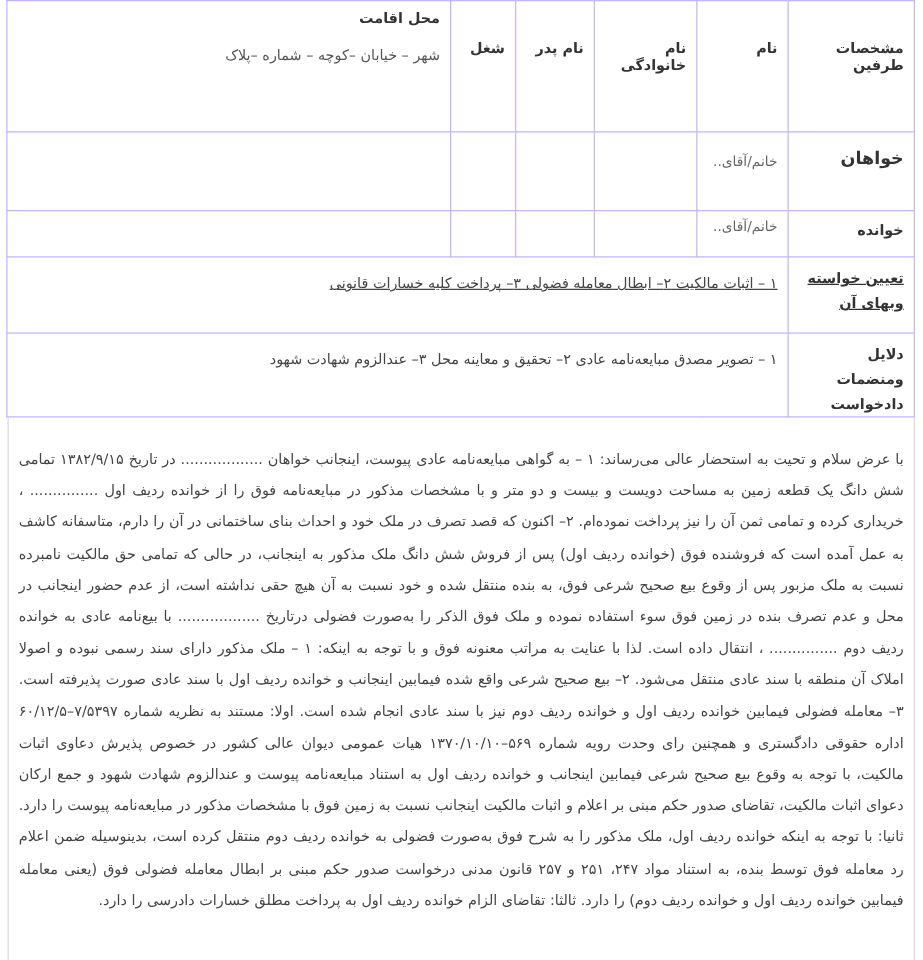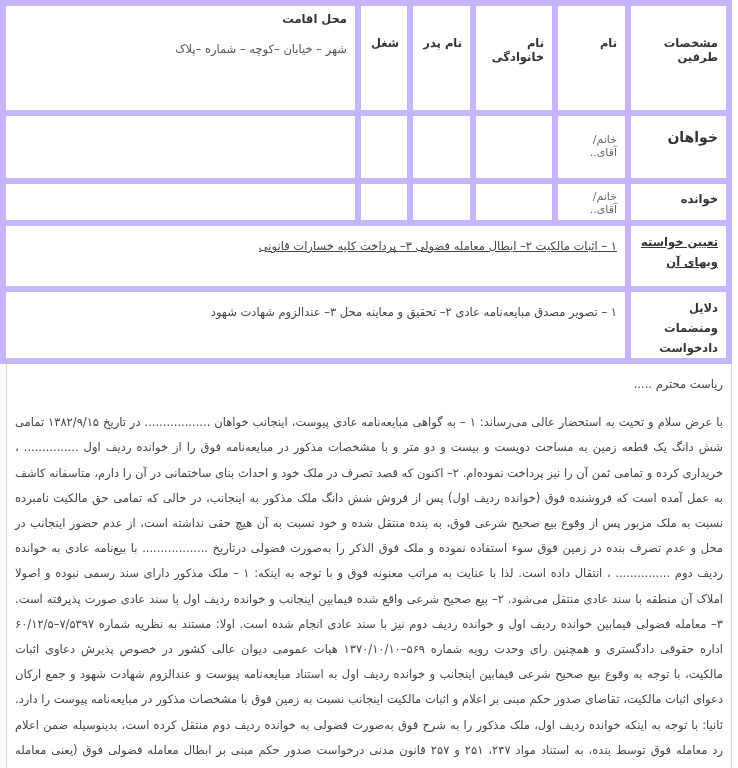--- a/index.html
+++ b/index.html
@@ -7,21 +7,21 @@
     width: 738px; height: 768px; overflow: hidden; position: relative;
     font-family: "DejaVu Sans", sans-serif; color: #444444;
     direction: rtl;
   }
   .wrap { position: absolute; left: 6px; top: 0; width: 726px; }
   table.parties {
     border-collapse: collapse; width: 726px; table-layout: fixed;
     font-size: 11.5px;
   }
   table.parties td {
-    border: 6px solid #c4b5fd; vertical-align: top; padding: 0 8px;
+    border: 1px solid #c4b5fd; vertical-align: top; padding: 0 8px;
     text-align: right;
   }
   .hdr-row td { height: 74px; }
   .hdr-label { font-weight: bold; color: #333; padding-top: 30px !important; margin-left: 32px; }
   .hdr-col { font-weight: bold; color: #333; padding-top: 30px !important; margin-left: 33px; }
   .residence-title { font-weight: bold; color: #333; margin-top: 6px; }
   .residence-sub { margin-top: 16px; color: #555; white-space: nowrap; }
   .row-label { font-weight: bold; color: #333; }
   .r-plaintiff td { height: 45px; }
   .r-plaintiff .row-label { font-size: 14px; padding-top: 13px !important; }
@@ -94,17 +94,16 @@
       <td class="val" colspan="5">۱ – اثبات مالکیت ۲– ابطال معامله فضولی ۳– پرداخت کلیه خسارات قانونی</td>
     </tr>
     <tr class="r-evidence">
       <td class="row-label">دلایل ومنضمات دادخواست</td>
       <td class="val" colspan="5">۱ – تصویر مصدق مبایعه‌نامه عادی ۲– تحقیق و معاینه محل ۳– عندالزوم شهادت شهود</td>
     </tr>
   </tbody>
     </table>
 
   <div class="body-box">
-    <p class="greet1">ریاست محترم .....</p>
     <p class="para">با عرض سلام و تحیت به استحضار عالی می‌رساند: ۱ – به گواهی مبایعه‌نامه عادی پیوست، اینجانب خواهان .................. در تاریخ ۱۳۸۲/۹/۱۵ تمامی شش دانگ یک قطعه زمین به مساحت دویست و بیست و دو متر و با مشخصات مذکور در مبایعه‌نامه فوق را از خوانده ردیف اول ............... ، خریداری کرده و تمامی ثمن آن را نیز پرداخت نموده‌ام. ۲– اکنون که قصد تصرف در ملک خود و احداث بنای ساختمانی در آن را دارم، متاسفانه کاشف به عمل آمده است که فروشنده فوق (خوانده ردیف اول) پس از فروش شش دانگ ملک مذکور به اینجانب، در حالی که تمامی حق مالکیت نامبرده نسبت به ملک مزبور پس از وقوع بیع صحیح شرعی فوق، به بنده منتقل شده و خود نسبت به آن هیچ حقی نداشته است، از عدم حضور اینجانب در محل و عدم تصرف بنده در زمین فوق سوء استفاده نموده و ملک فوق الذکر را به‌صورت فضولی درتاریخ .................. با بیع‌نامه عادی به خوانده ردیف دوم ............... ، انتقال داده است. لذا با عنایت به مراتب معنونه فوق و با توجه به اینکه: ۱ – ملک مذکور دارای سند رسمی نبوده و اصولا املاک آن منطقه با سند عادی منتقل می‌شود. ۲– بیع صحیح شرعی واقع شده فیمابین اینجانب و خوانده ردیف اول با سند عادی صورت پذیرفته است. ۳– معامله فضولی فیمابین خوانده ردیف اول و خوانده ردیف دوم نیز با سند عادی انجام شده است. اولا: مستند به نظریه شماره ۷/۵۳۹۷–۶۰/۱۲/۵ اداره حقوقی دادگستری و همچنین رای وحدت رویه شماره ۵۶۹–۱۳۷۰/۱۰/۱۰ هیات عمومی دیوان عالی کشور در خصوص پذیرش دعاوی اثبات مالکیت، با توجه به وقوع بیع صحیح شرعی فیمابین اینجانب و خوانده ردیف اول به استناد مبایعه‌نامه پیوست و عندالزوم شهادت شهود و جمع ارکان دعوای اثبات مالکیت، تقاضای صدور حکم مبنی بر اعلام و اثبات مالکیت اینجانب نسبت به زمین فوق با مشخصات مذکور در مبایعه‌نامه پیوست را دارد. ثانیا: با توجه به اینکه خوانده ردیف اول، ملک مذکور را به شرح فوق به‌صورت فضولی به خوانده ردیف دوم منتقل کرده است، بدینوسیله ضمن اعلام رد معامله فوق توسط بنده، به استناد مواد ۲۴۷، ۲۵۱ و ۲۵۷ قانون مدنی درخواست صدور حکم مبنی بر ابطال معامله فضولی فوق (یعنی معامله فیمابین خوانده ردیف اول و خوانده ردیف دوم) را دارد. ثالثا: تقاضای الزام خوانده ردیف اول به پرداخت مطلق خسارات دادرسی را دارد.</p>
 
   </div>
 </div>
 
 </body></html>

